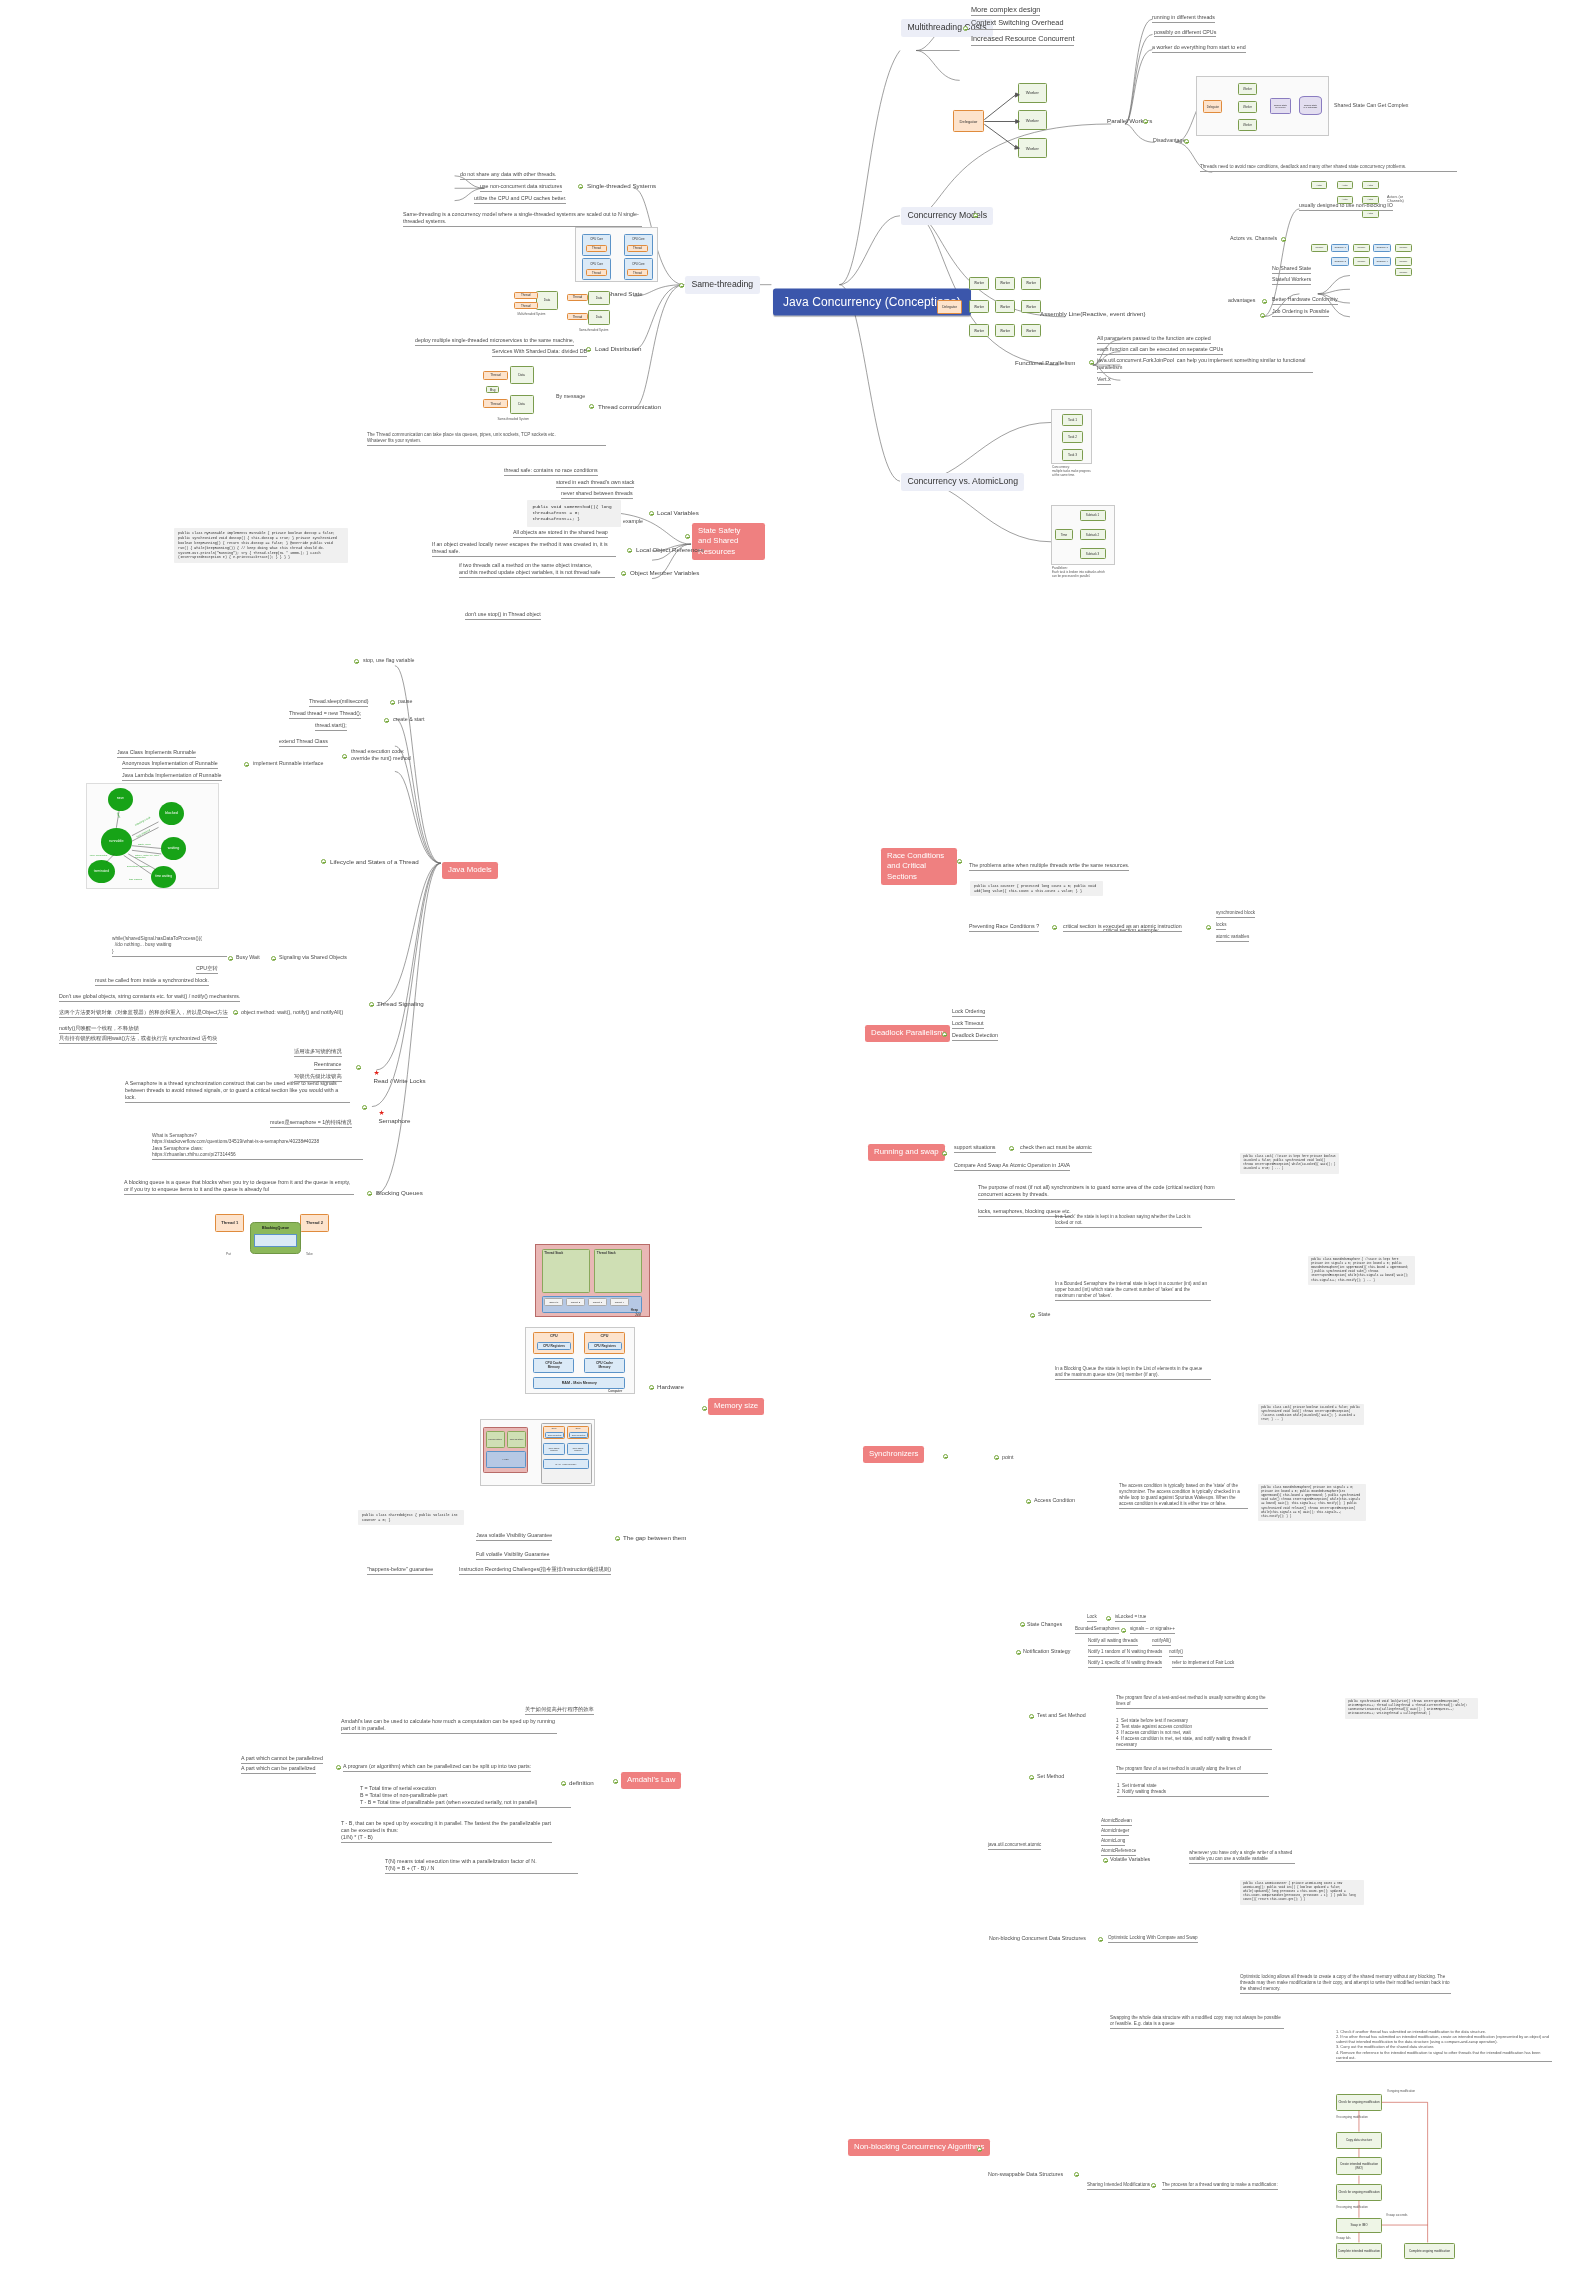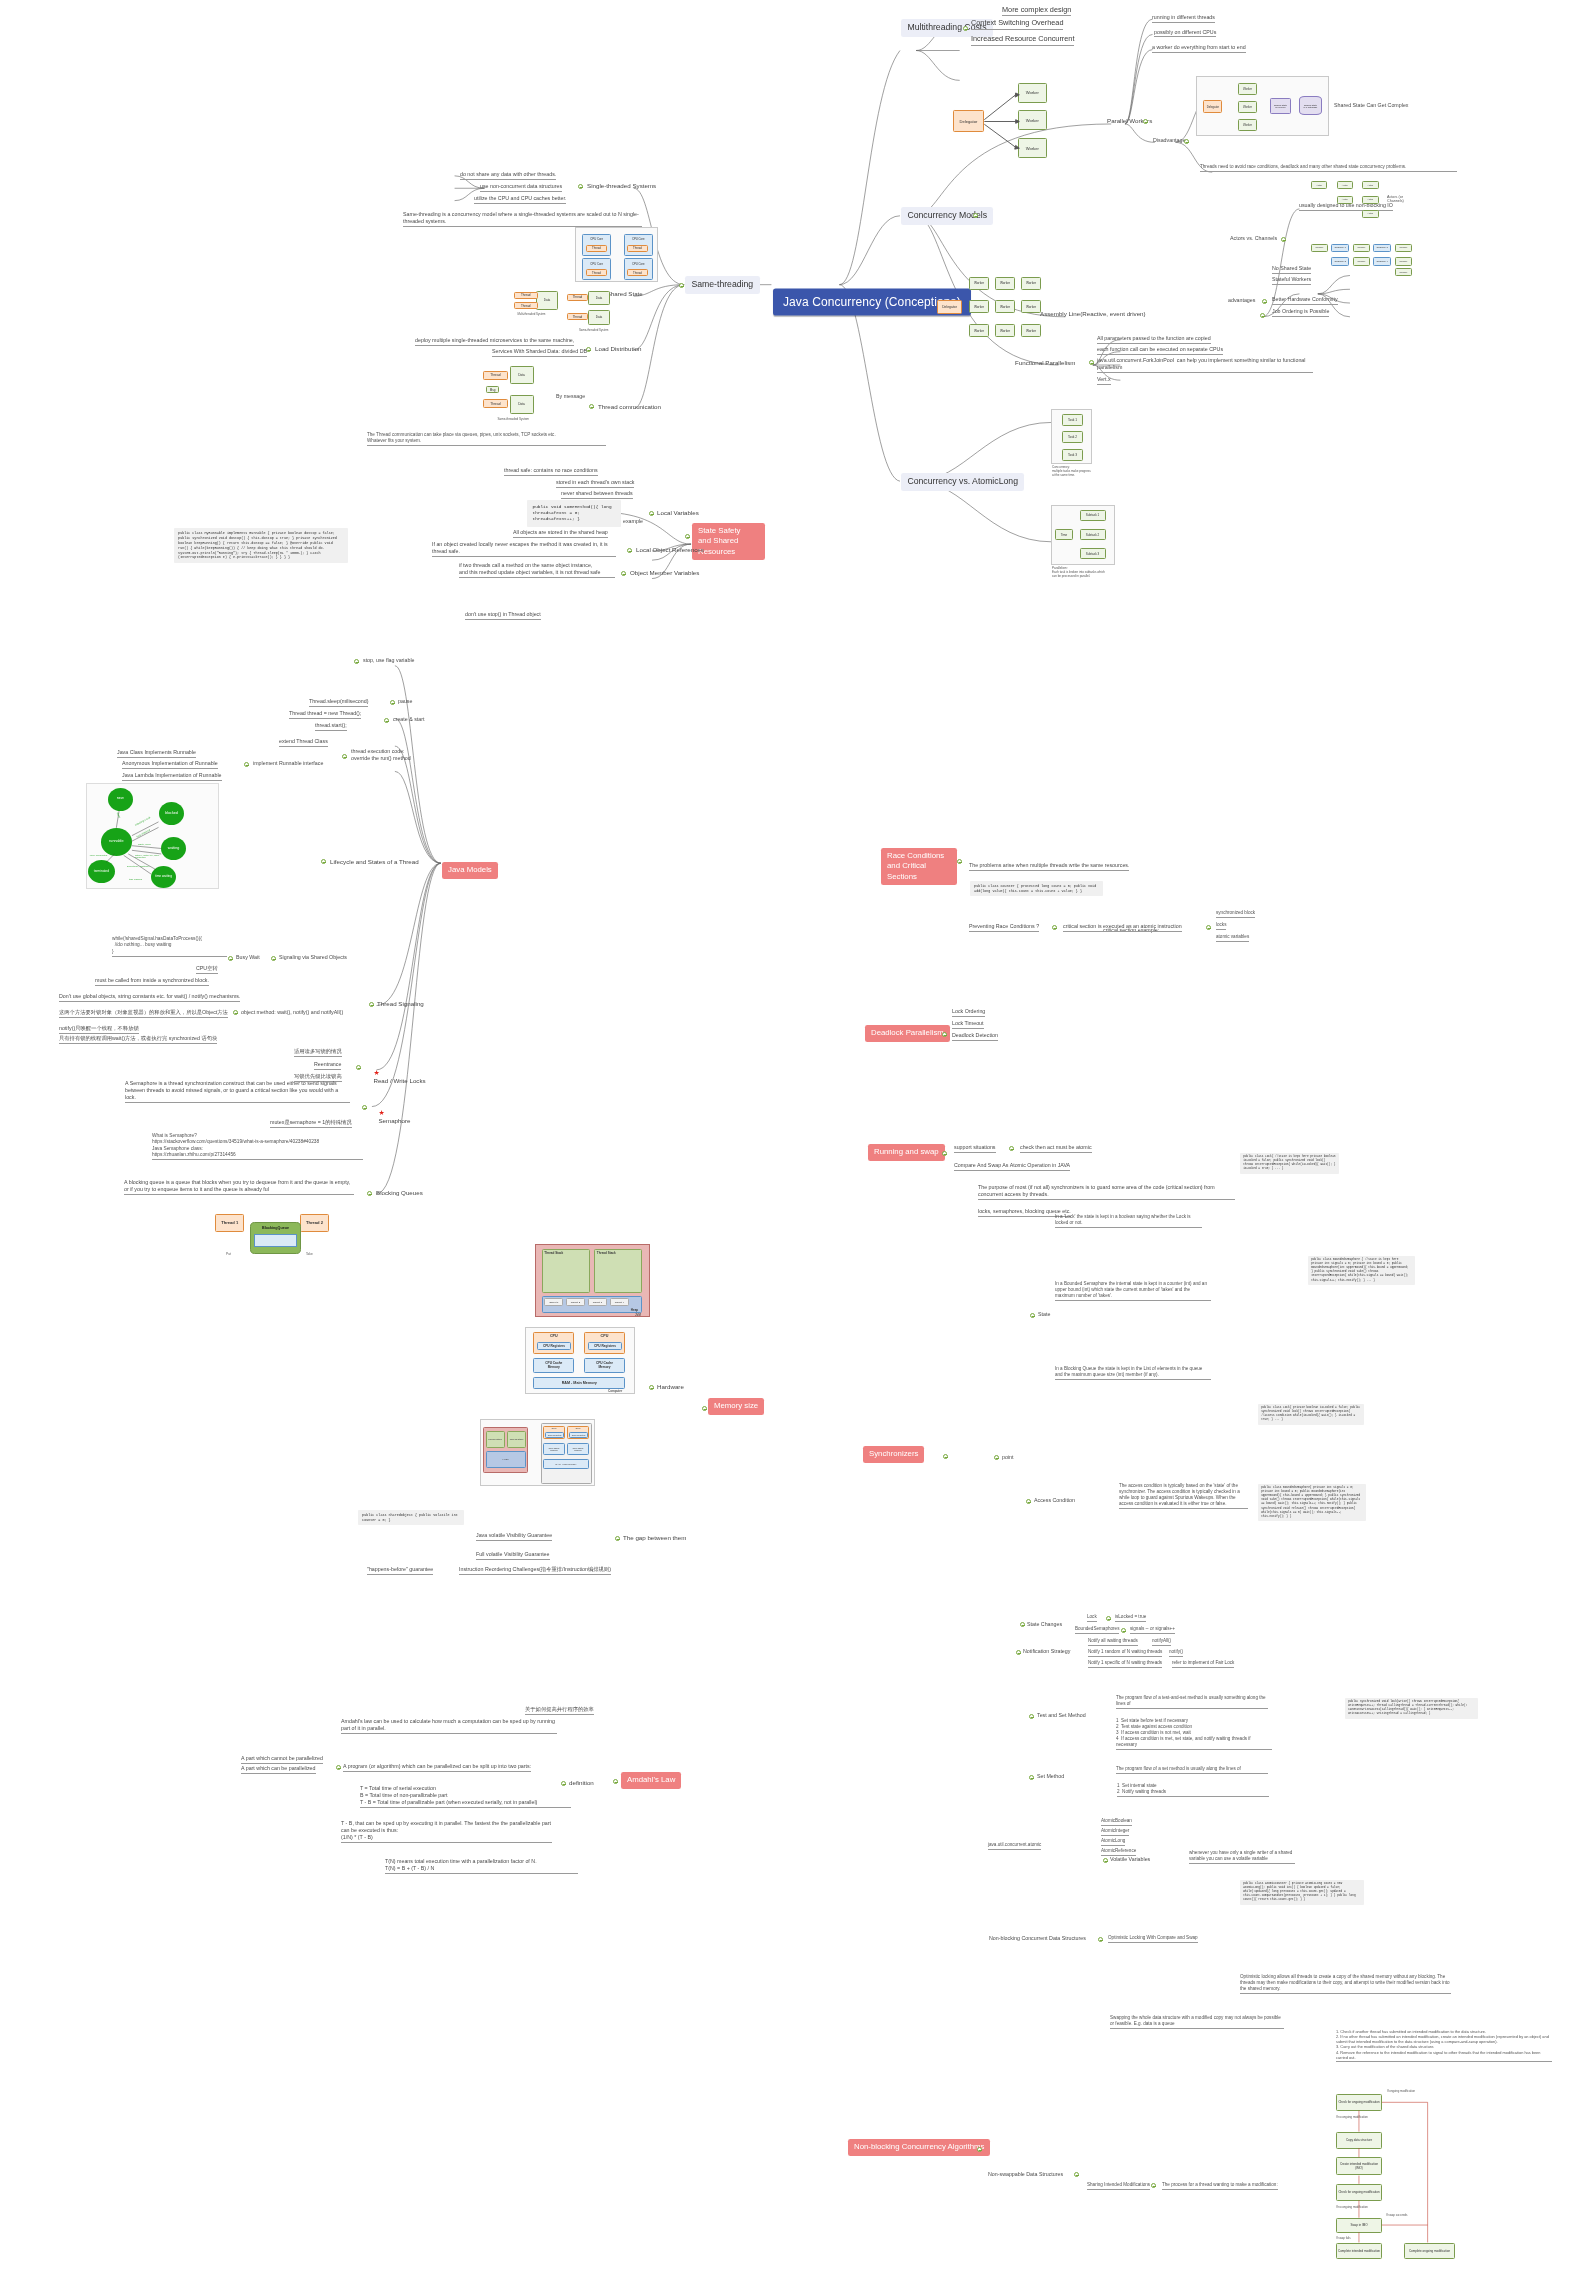--- a/index.html
+++ b/index.html
@@ -141,21 +141,21 @@
     <path d="M960,1880 C900,1880 900,2330 820,2330"></path>
     <path d="M960,1880 C900,1880 900,2410 810,2410"></path>
     <path d="M960,1880 C900,1880 900,2600 820,2600"></path>
   </g>
 </svg>
 
 <div class="node root" style="left:773px;top:302px;transform:translateY(-50%);">Java Concurrency (Conceptions)</div>
 
 <div class="node l1" style="left:901px;top:19px;">Multithreading Costs</div>
 <span class="collapse" style="left:963px;top:26px"></span>
-<div class="node l2 ul" style="left:971px;top:4.6px;margin-left:31px;">More complex design</div>
+<div class="node l2 ul" style="left:971px;top:4.6px;">More complex design</div>
 <div class="node l2 ul" style="left:971px;top:18.4px;">Context Switching Overhead</div>
 <div class="node l2 ul" style="left:971px;top:34px;">Increased Resource Concurrent</div>
 
 <div class="node l1" style="left:901px;top:207px;">Concurrency Models</div>
 <span class="collapse" style="left:973px;top:213px"></span>
 
 <div class="node l3" style="left:1107px;top:117px;">Parallel Workers</div>
 <span class="collapse" style="left:1143px;top:119px"></span>
 <div class="node l4 ul" style="left:1152px;top:13.8px;">running in different threads</div>
 <div class="node l4 ul" style="left:1154px;top:28.5px;">possibly on different CPUs</div>

